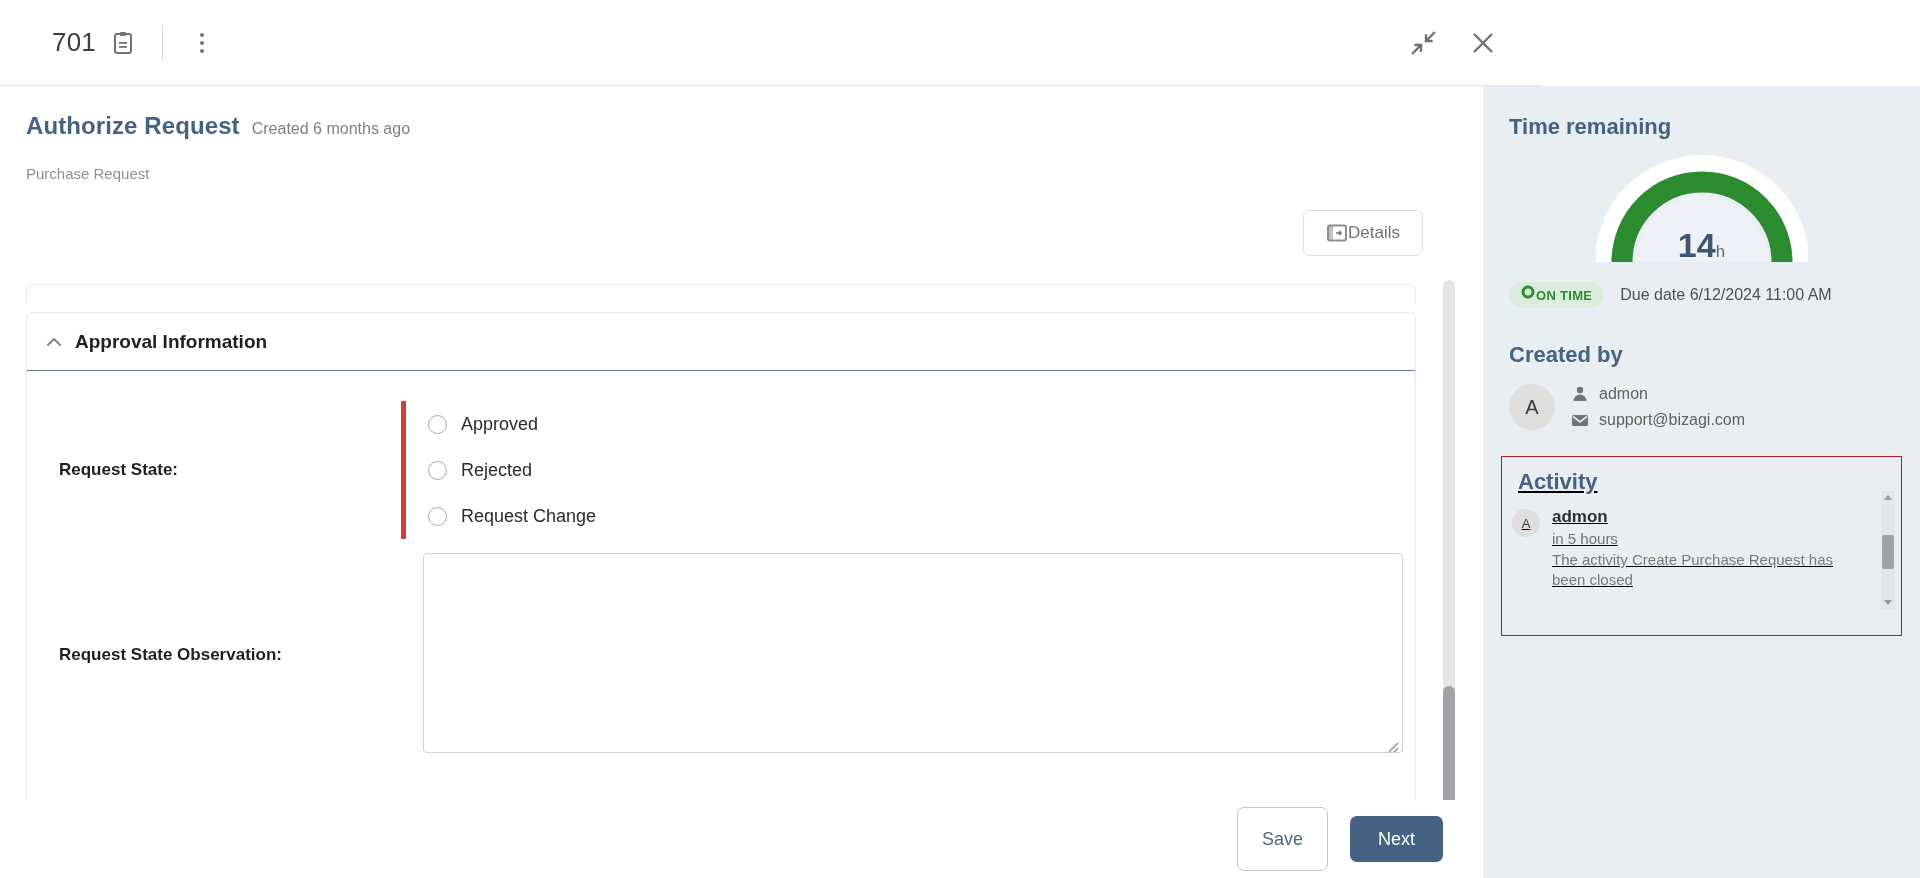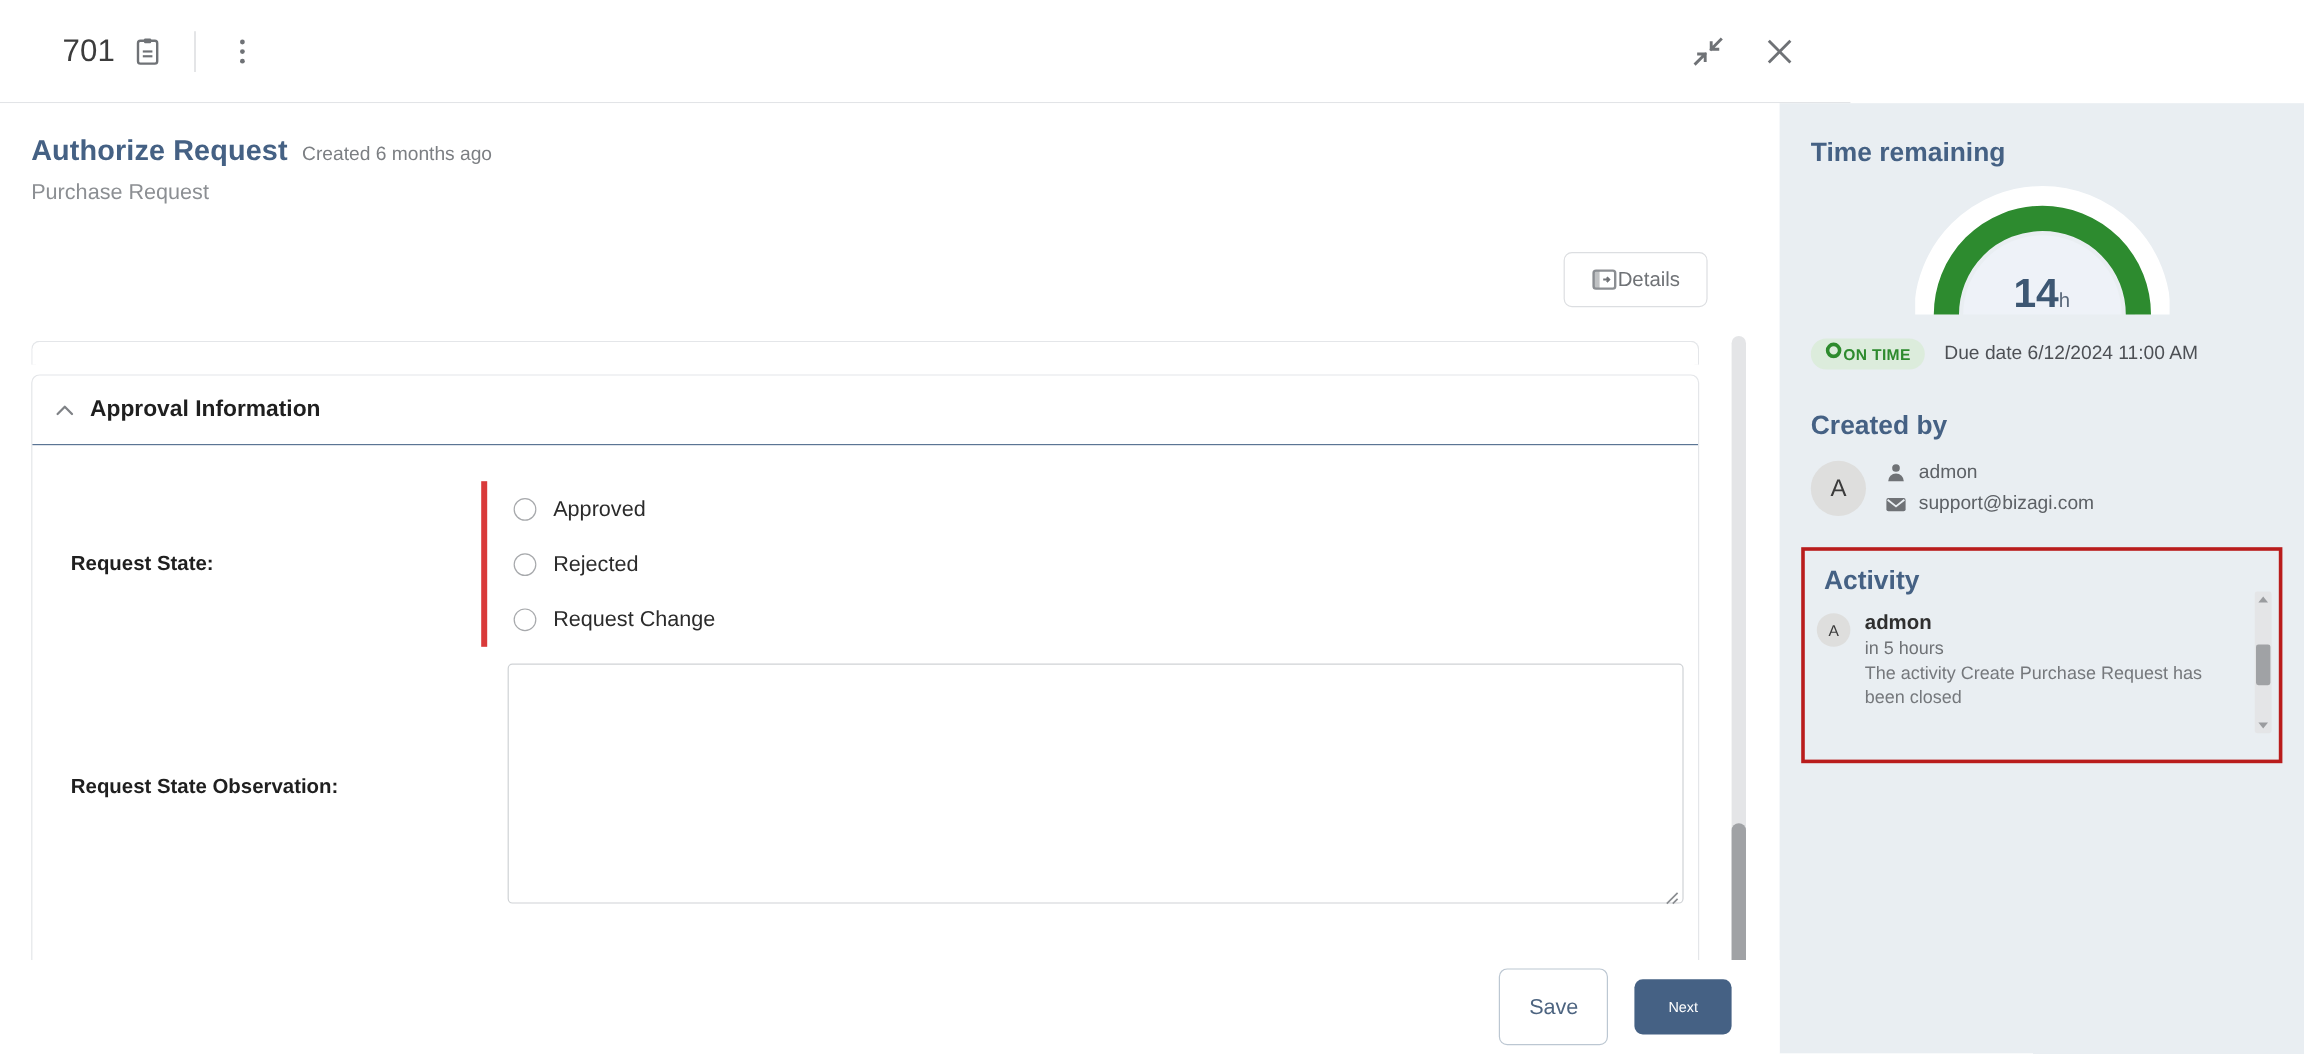--- a/index.html
+++ b/index.html
@@ -30,21 +30,21 @@
 
   
   .left {
     position:absolute; left:0; top:86px; width:1483px; height:714px;
     background:#fff; overflow:hidden;
   }
   .case-head { padding:26px 0 0 26px; }
   .case-head-row { display:flex; align-items:baseline; }
   .case-title { font-size:24px; font-weight:bold; color:#456184; letter-spacing:.1px; }
   .case-created { font-size:16px; color:#7c7f83; margin-left:12px; }
-  .case-sub { font-size:18px; color:#8c8f93; margin-top:10px; }
+  .case-sub { font-size:15px; color:#8c8f93; margin-top:25px; }
   .details-btn {
     position:absolute; right:60px; top:124px;
     display:flex; align-items:center; 
     height:46px; padding:0 22px; border:1px solid #dcdee1; border-radius:7px;
     background:#fff; cursor:pointer;
   }
   .details-btn span { font-size:17px; color:#6f7276; }
 
   
   .form-area {
@@ -127,22 +127,22 @@
   .avatar {
     width:46px; height:46px; border-radius:50%; background:#dededd;
     display:flex; align-items:center; justify-content:center;
     font-size:20px; color:#3b3b3b; flex:none;
   }
   .user-lines { display:flex; flex-direction:column; gap:8px; }
   .user-line { display:flex; align-items:center; gap:10px; }
   .user-line span { font-size:16px; color:#5d6166; }
 
   .activity-box {
-    margin:26px 18px 0 18px; border:3px solid #b91c1c; background:#e9eef2;
-    height:180px; position:relative; padding:12px 0 0 10px;
+    margin:26px 18px 0 18px; border:1px solid #b91c1c; background:#e9eef2;
+    height:180px; position:relative; padding:12px 0 0 10px;text-decoration:underline;
   }
   .activity-box h3 { padding-left:6px; }
   .act-row { display:flex; gap:12px; margin-top:12px; padding-right:34px; }
   .act-avatar {
     width:28px; height:28px; border-radius:50%; background:#dededd;
     display:flex; align-items:center; justify-content:center;
     font-size:13px; color:#3b3b3b; flex:none; margin-top:2px;
   }
   .act-user { font-size:17px; font-weight:bold; color:#2f2f2f; }
   .act-when { font-size:15px; color:#6f7276; margin-top:3px; }
@@ -164,21 +164,21 @@
     background:#fff; display:flex; align-items:center; justify-content:flex-end;
     gap:22px; padding-right:40px;
   }
   .btn-save {
     height:64px; min-width:80px; padding:0 24px; border:1px solid #bcc7d2; border-radius:7px;
     background:#fff; color:#4a6party; color:#4d6480; font-size:18px; cursor:pointer;
     font-family:"Liberation Sans", sans-serif;
   }
   .btn-next {
     height:46px; min-width:80px; padding:0 28px; border:none; border-radius:7px;
-    background:#456184; color:#fff; font-size:12px; cursor:pointer;
+    background:#456184; color:#fff; font-size:18px; cursor:pointer;
     font-family:"Liberation Sans", sans-serif;
   }
 </style>
 </head>
 <body>
 
 <div class="app">
 
   <div class="topbar">
     <div class="case-id">701</div>

